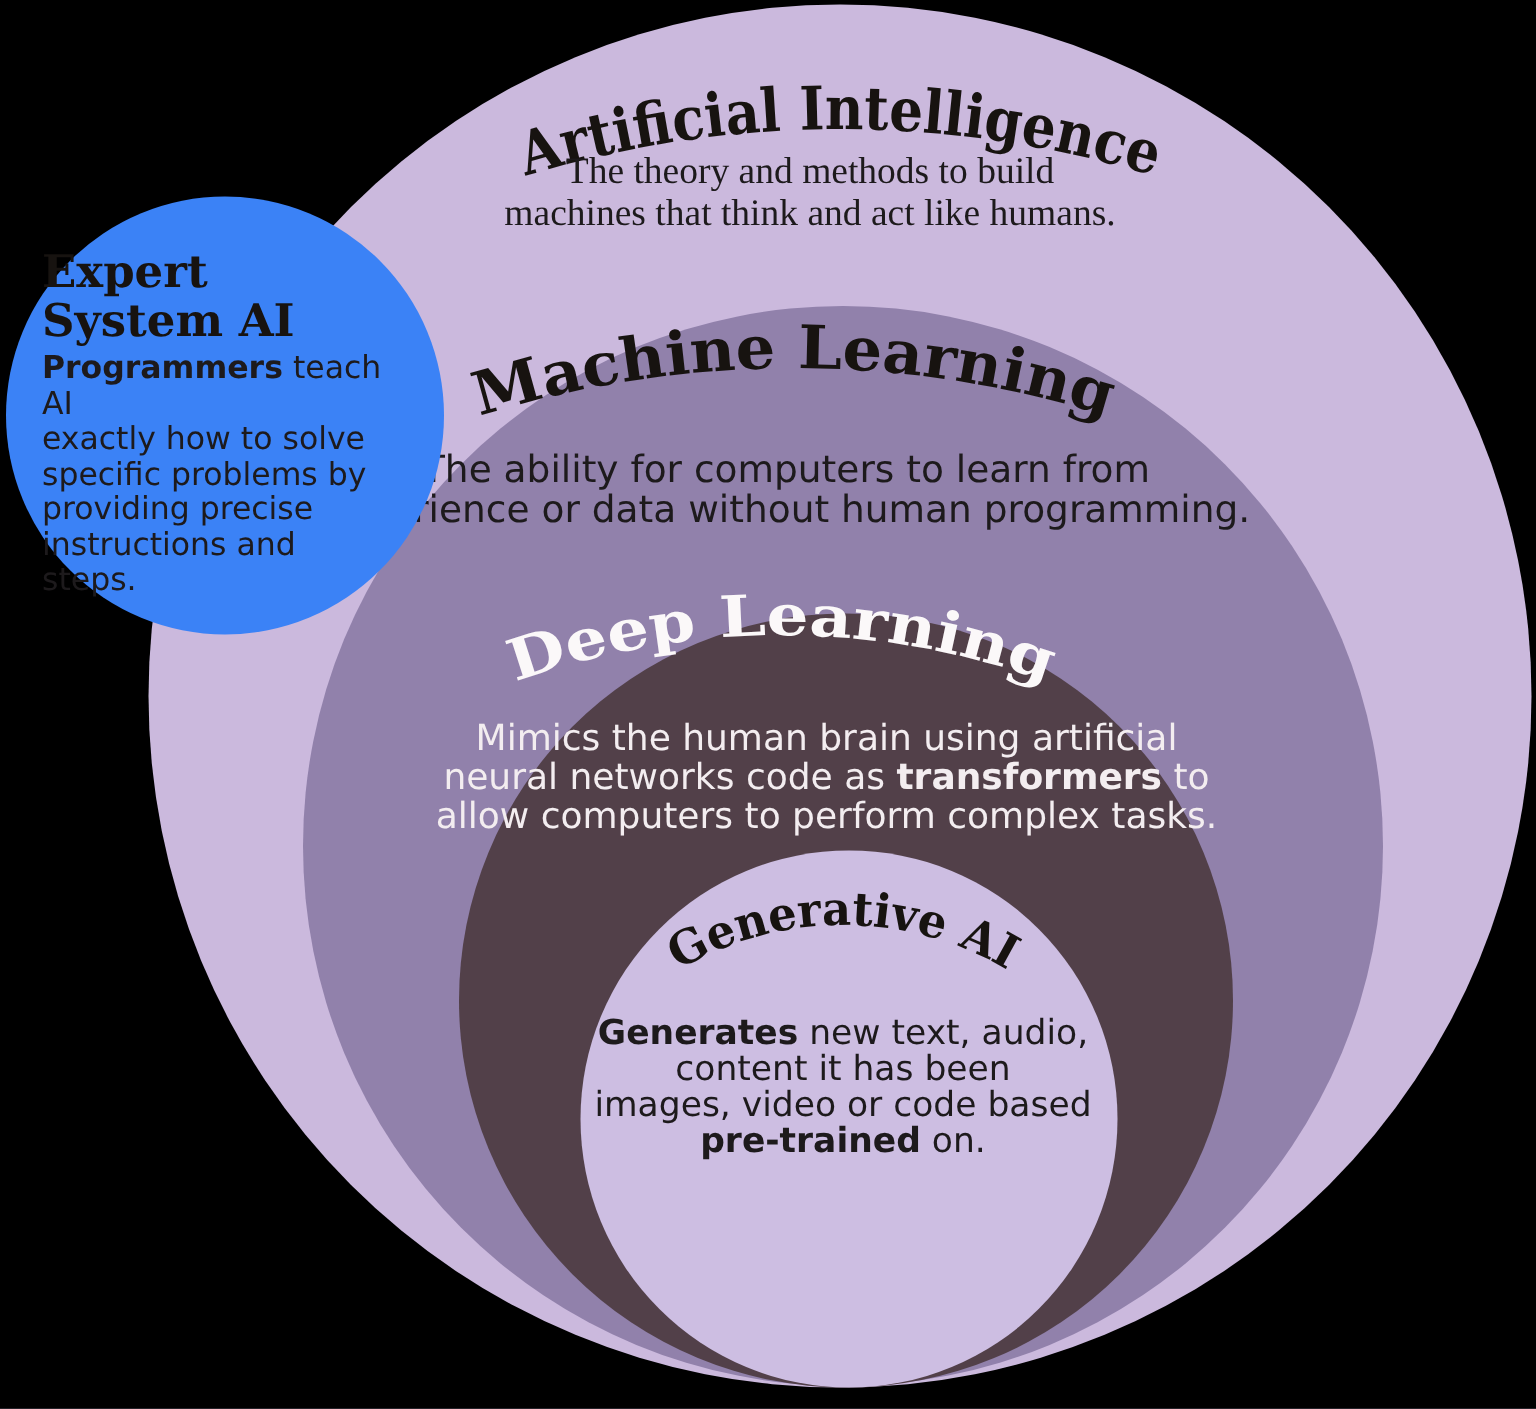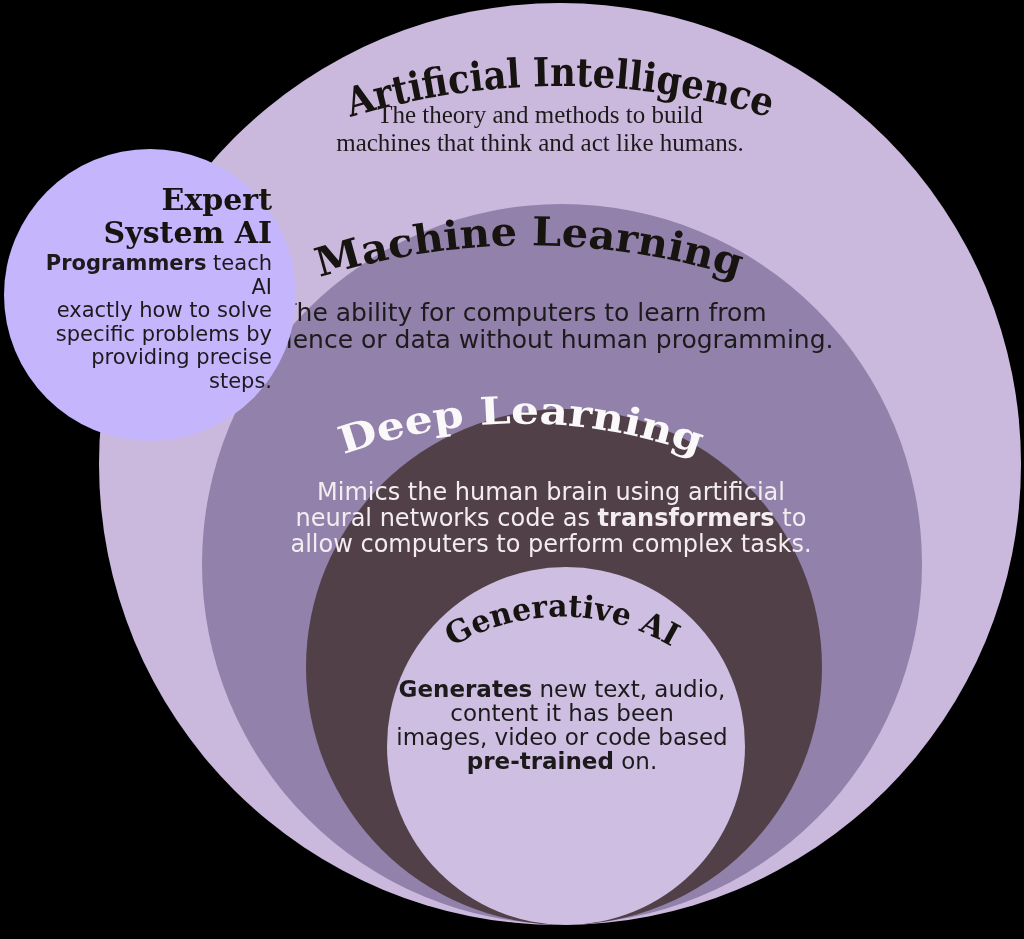--- a/index.html
+++ b/index.html
@@ -17,25 +17,25 @@
   }
   .circle {
     position: absolute;
     border-radius: 50%;
   }
   .circle-ai     { left: 99px;  top: 3px;   width: 922px; height: 922px; background: #cbb9dd; }
   .circle-ml     { left: 202px; top: 204px; width: 720px; height: 720px; background: #9181ab; }
   .circle-dl     { left: 306px; top: 409px; width: 516px; height: 516px; background: #524049; }
   .circle-genai  { left: 387px; top: 567px; width: 358px; height: 358px; background: #cdbee2; }
   .circle-expert {
-    left: 4px; top: 149px; width: 292px; height: 292px;
-    background: #c4b5fd;
+    left: 4px; top: 131px; width: 292px; height: 292px;
+    background: #3b82f6;
     box-sizing: border-box;
     padding: 34px 24px 0 24px;
-    text-align: right;
+    text-align: left;
     z-index: 6;
   }
   .titles-overlay {
     position: absolute;
     left: 0; top: 0;
     z-index: 5;
     pointer-events: none;
   }
   .arch-title {
     font-family: "DejaVu Serif", "Liberation Serif", serif;
@@ -135,17 +135,18 @@
       <div>Expert</div>
       <div>System AI</div>
     </div>
     <div class="expert-body">
       <div>
         <b>Programmers</b><span> teach AI</span>
       </div>
       <div>exactly how to solve</div>
       <div>specific problems by</div>
       <div>providing precise</div>
+      <div>instructions and</div>
       <div>steps.</div>
     </div>
   </div>
 
 </div>
 
 </body></html>

